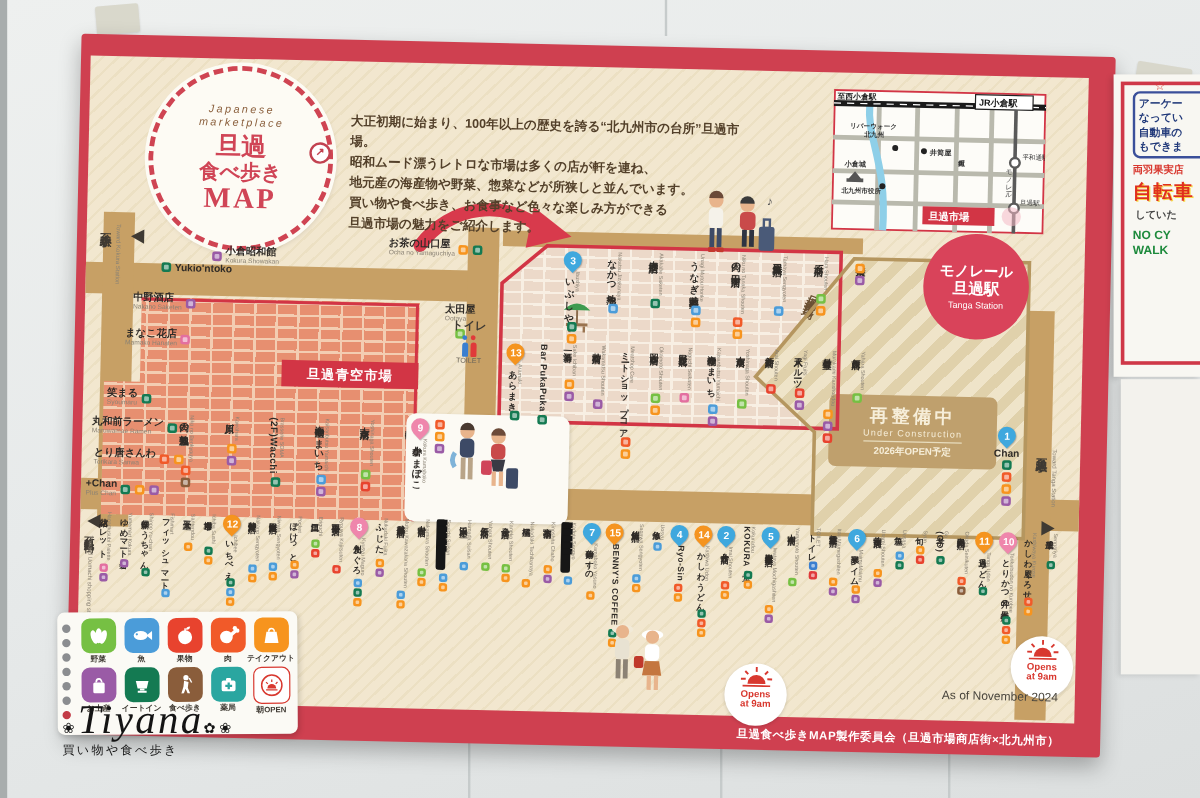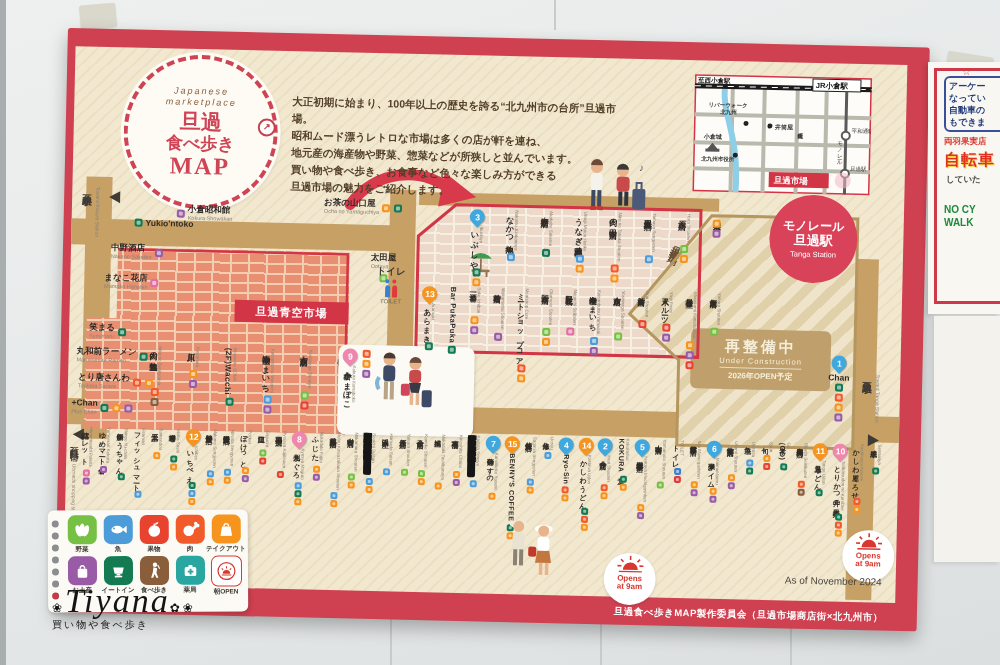--- a/index.html
+++ b/index.html
@@ -142,21 +142,21 @@
 
   
   .sideposter{position:absolute;left:928px;top:62px;width:72px;height:252px;background:#f8f7f2;
     box-shadow:-2px 2px 5px rgba(0,0,0,.15);overflow:hidden;padding-left:4px;box-sizing:border-box;}
   .sideposter .frame{position:absolute;left:6px;top:6px;width:120px;height:230px;border:3px solid #cf3848;}
   .sp-box{margin:14px 0 0 12px;border:2px solid #3a4f9a;border-radius:6px;padding:2px 3px;width:70px;
     color:#223a7a;font-size:9px;font-weight:bold;line-height:12px;}
   .sp-red{margin:4px 0 0 12px;color:#d8382f;font-size:8.5px;font-weight:bold;}
   .sp-big{margin:2px 0 0 12px;color:#e0301e;font-size:16px;font-weight:bold;letter-spacing:1px;
     text-shadow:1px 1px 0 #f7d84a;}
-  .sp-dark{margin:3px 0 17px 14px;color:#444;font-size:8.5px;font-weight:bold;}
+  .sp-dark{margin:3px 0 4px 14px;color:#444;font-size:8.5px;font-weight:bold;}
   .sp-green{margin:4px 0 0 12px;color:#1d8a3c;font-size:10px;font-weight:bold;line-height:13px;}
   .sp-star{position:absolute;left:34px;top:4px;color:#d8382f;font-size:10px;}
   .sidepaper{position:absolute;left:934px;top:316px;width:66px;height:246px;background:#f3f2ed;
     box-shadow:-2px 2px 4px rgba(0,0,0,.1);}
 
   
   .watermark{position:absolute;left:52px;top:584px;color:#141414;z-index:50;}
   .wm-script{font-family:"Liberation Serif",serif;font-style:italic;font-size:34px;line-height:34px;letter-spacing:2px;}
   .wm-flo{font-size:12px;letter-spacing:3px;}
   .wm-sub{font-size:10px;letter-spacing:2px;margin-top:0px;}

